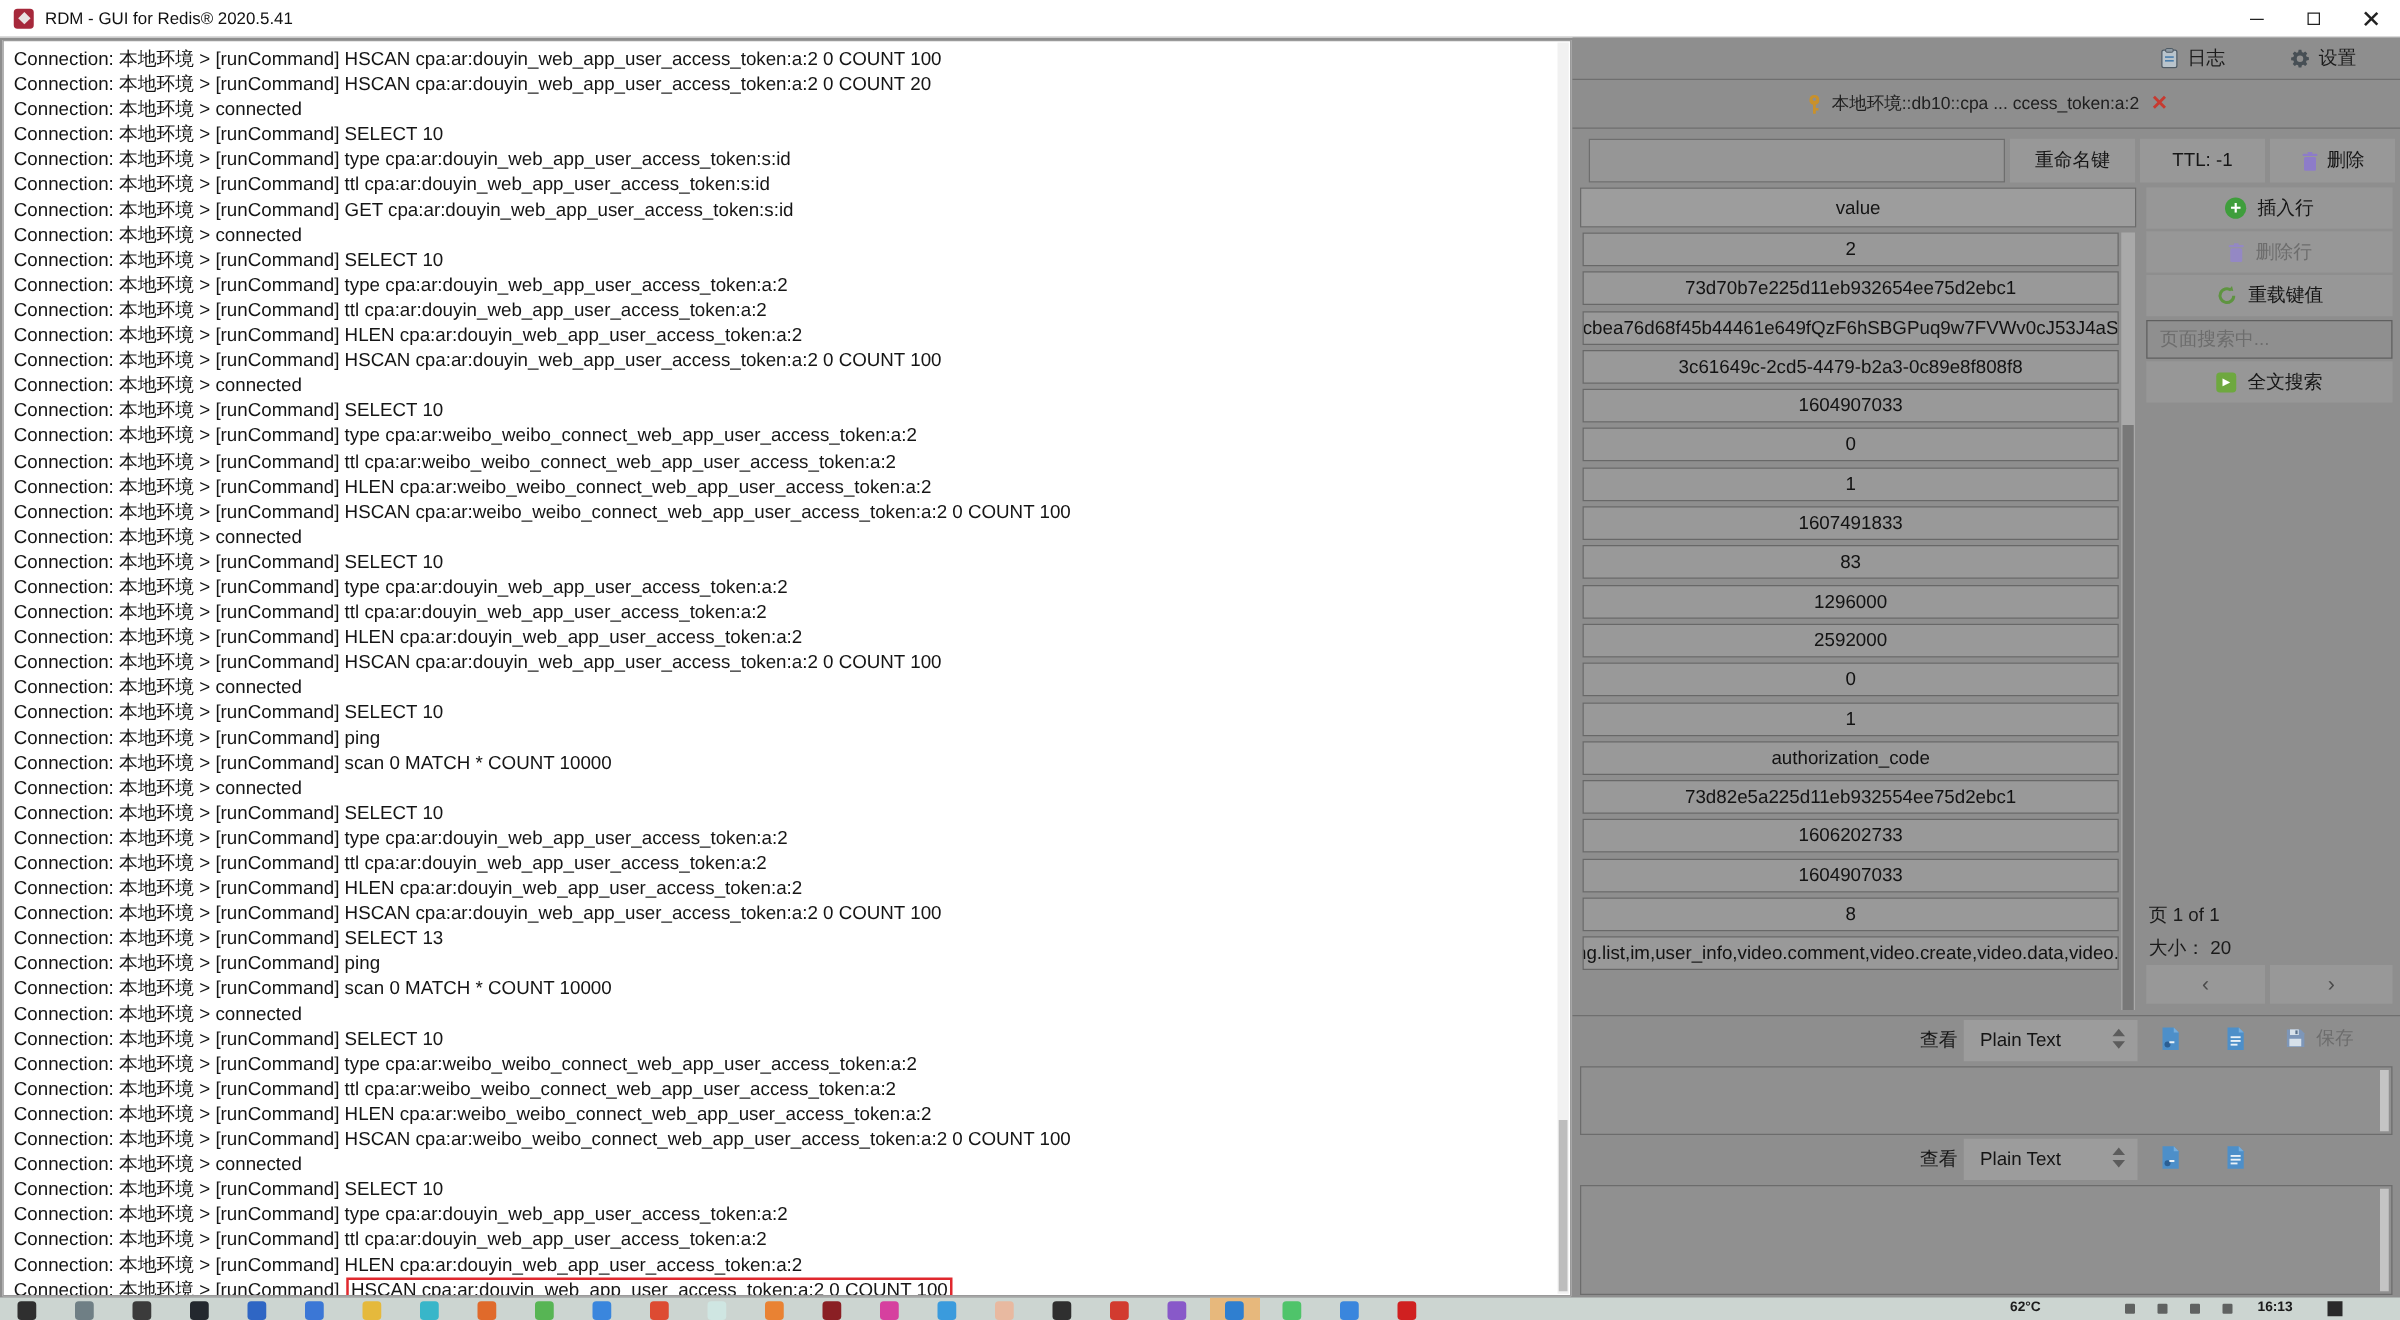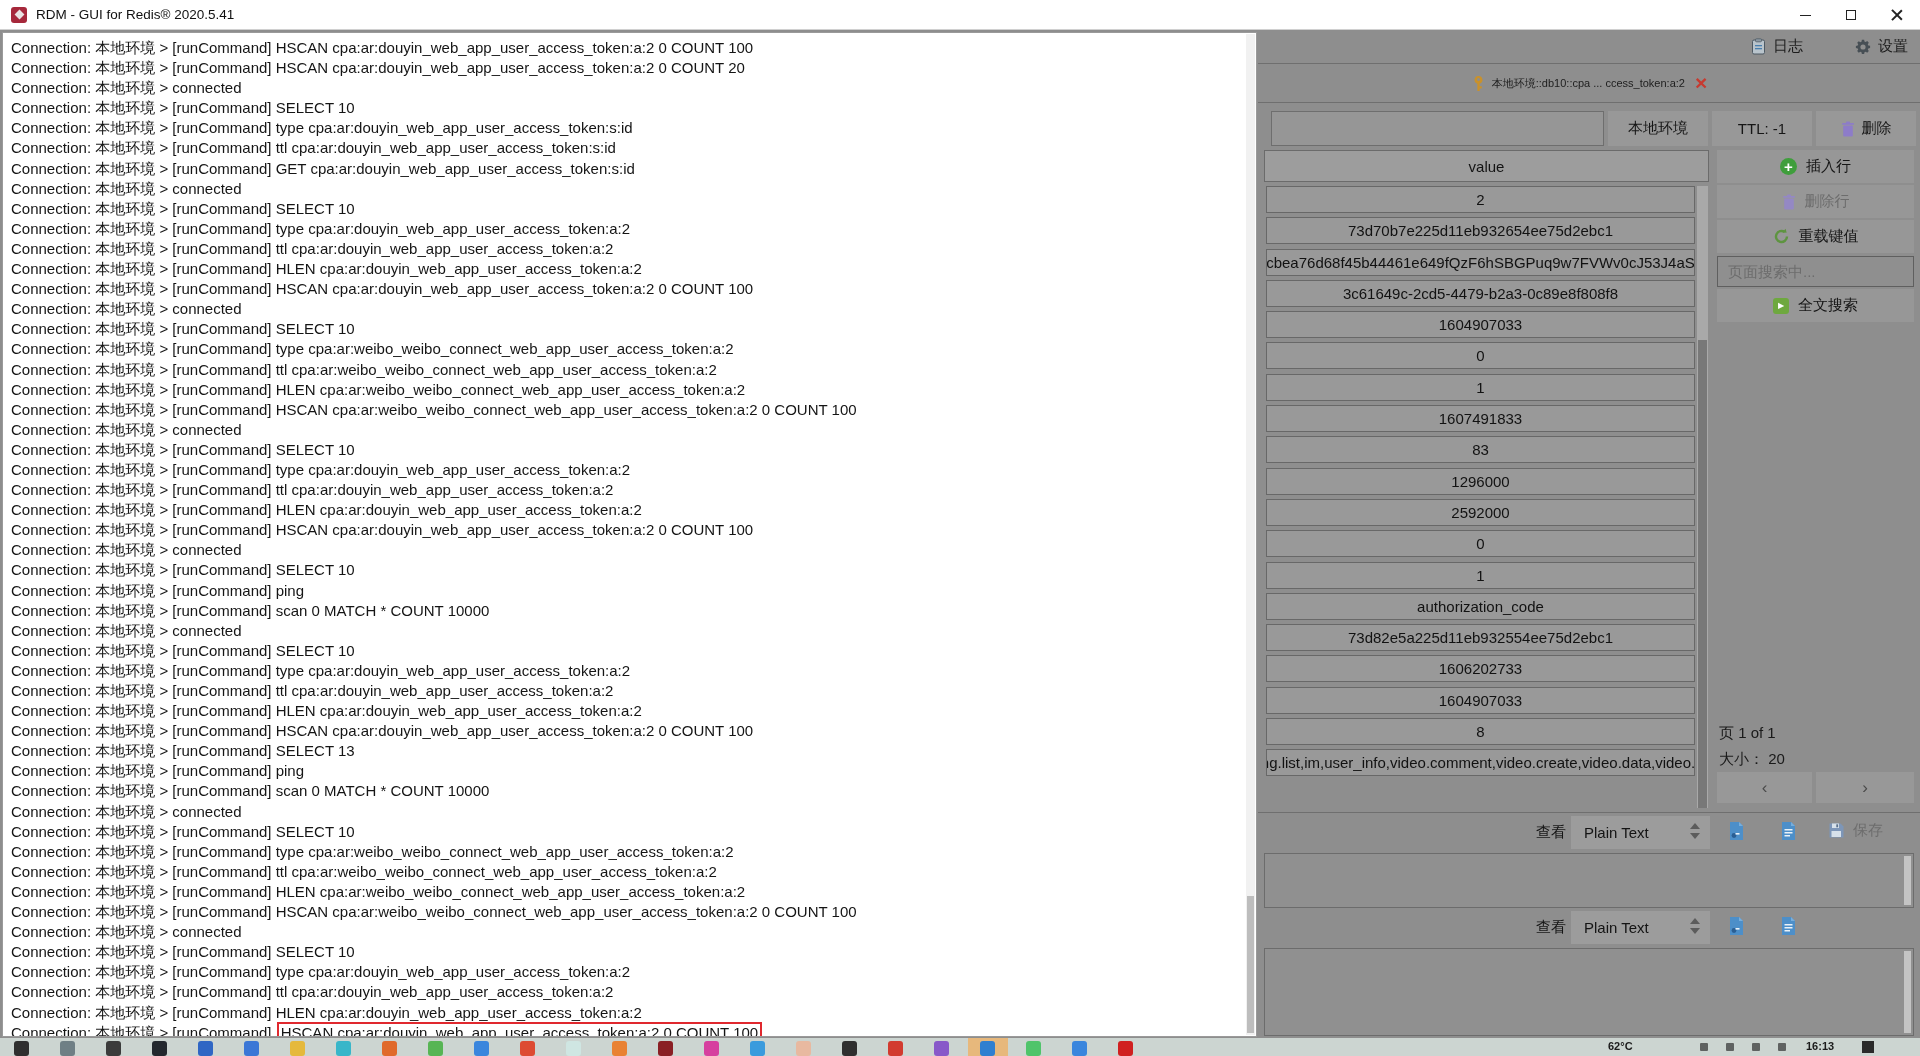--- a/index.html
+++ b/index.html
@@ -26,26 +26,26 @@
   .log-panel { position:absolute; left:2px; top:32px; width:1255px; height:1005px;
     background:#ffffff; border:1px solid #9a9a9a; padding:5px 0 0 8px; overflow:hidden; }
   .log-line { font-size:15px; line-height:20.1px; color:#151515; white-space:pre; }
   .hl-red { border:2px solid #e0282e; padding:0 2px; margin-left:1px; }
   .log-scrollbar { position:absolute; left:1246px; top:34px; width:9px; height:1001px; background:#f1f1f1; }
   .log-scroll-thumb { position:absolute; left:1px; top:862px; width:7px; height:137px; background:#bdbdbd; }
 
   
   .right-panel { position:absolute; left:1258px; top:30px; width:662px; height:1008px; background:#8e8e8e; }
   .rp-toolbar { position:absolute; left:0; top:0; width:662px; height:34px; border-bottom:1px solid #6f6f6f;
-    display:flex; align-items:center; justify-content:flex-end; gap:52px; padding-right:12px; }
+    display:flex; align-items:center; justify-content:flex-end; gap:52px; padding-right:35px; }
   .tool-item { display:flex; align-items:center; gap:7px; font-size:15px; color:#1c1c1c; cursor:default; }
 
   .tab-row { position:absolute; left:0; top:34px; width:662px; height:39px; border-bottom:1px solid #6f6f6f;
     display:flex; align-items:center; justify-content:center; gap:6px; }
-  .tab-title { font-size:11px; color:#202020; }
+  .tab-title { font-size:14px; color:#202020; }
   .tab-close { font-size:21px; font-weight:bold; color:#c73a30; line-height:16px; margin-left:4px; }
 
   .key-row { position:absolute; left:0; top:77px; width:662px; height:43px; display:flex;
     align-items:center; padding:0 4px 0 13px; gap:4px; }
   .key-name-input { width:333px; height:35px; background:#969696; border:1px solid #6e6e6e;
     font-size:14px; color:#1a1a1a; padding:0 8px; outline:none; }
   .key-btn { width:100px; height:35px; background:#989898; border:none; font-size:15px; color:#161616;
     display:flex; align-items:center; justify-content:center; gap:7px; }
 
   
@@ -217,21 +217,21 @@
           <circle cx="8" cy="4.7" r="1.5" fill="#8e8e8e"></circle>
         </svg>
     </span>
     <span class="tab-title">本地环境::db10::cpa ... ccess_token:a:2</span>
     <span class="tab-close">×</span>
   </div>
 
   <div class="key-row">
     <input class="key-name-input" type="text" style="">
     <button class="key-btn">
-        <span>本地环境</span>
+        <span>重命名键</span>
       </button>
     <button class="key-btn">
         <span>TTL: -1</span>
       </button>
     <button class="key-btn">
       <span class="icn">
         <svg width="14" height="16" viewBox="0 0 14 16">
             <rect x="2.2" y="4.5" width="9.6" height="11" rx="1.2" fill="#8d7cc9"></rect>
             <rect x="1" y="2" width="12" height="1.8" rx="0.9" fill="#8d7cc9"></rect>
             <rect x="5" y="0.6" width="4" height="1.6" rx="0.8" fill="#8d7cc9"></rect>

